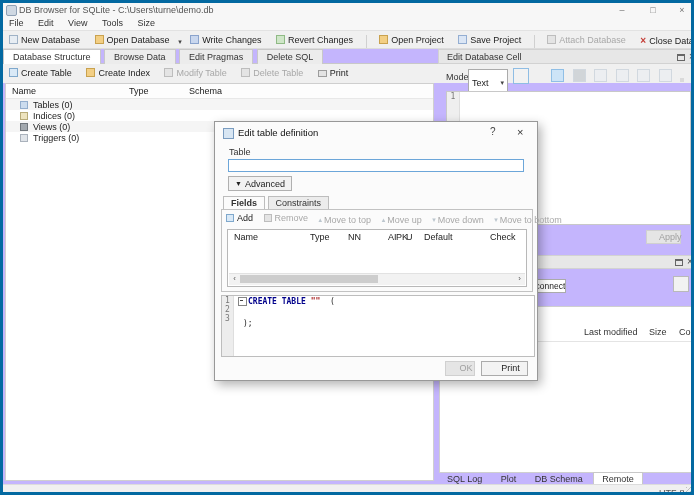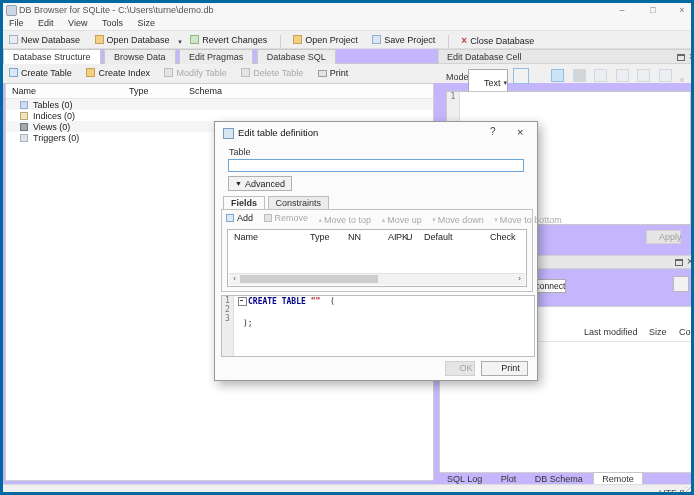--- a/index.html
+++ b/index.html
@@ -146,44 +146,52 @@
     <span class="tbtn">
         <span class="ic i-newdb"></span>
         <span>New Database</span>
       </span>
     <span class="tbtn">
         <span class="ic i-folder"></span>
         <span>Open Database</span>
       </span>
     <span class="caret"></span>
     <span class="tbtn">
+        <span class="ic i-write"></span>
+        <span>Write Changes</span>
+      </span>
+    <span class="tbtn">
         <span class="ic i-revert"></span>
         <span>Revert Changes</span>
       </span>
     <span class="tsep"></span>
     <span class="tbtn">
         <span class="ic i-folder"></span>
         <span>Open Project</span>
       </span>
     <span class="tbtn">
         <span class="ic i-save"></span>
         <span>Save Project</span>
       </span>
     <span class="tsep"></span>
+    <span class="tbtn disabled">
+        <span class="ic i-attach"></span>
+        <span>Attach Database</span>
+      </span>
     <span class="tbtn">
         <span class="ic i-xred">×</span>
         <span>Close Database</span>
       </span>
   </div>
 
   <div class="abs tabbar nowrap">
     <span class="tab active">Database Structure</span>
     <span class="tab">Browse Data</span>
     <span class="tab">Edit Pragmas</span>
-    <span class="tab">Database SQL</span>
+    <span class="tab">Delete SQL</span>
   </div>
 
   <div class="abs stoolbar nowrap">
     <span class="tbtn">
         <span class="ic i-add"></span>
         <span>Create Table</span>
       </span>
     <span class="tbtn">
         <span class="ic i-folder"></span>
         <span>Create Index</span>
@@ -226,21 +234,21 @@
     </div>
   </div>
 
   <div class="abs dock-h" style="left:435px;top:46px;width:259px;height:15px;">
     <span class="dock-title">Edit Database Cell</span>
     <span class="float-ic" style="left:238px;top:4px;"></span>
     <span class="close-g g-x" style="left:250px;top:2px;"></span>
   </div>
   <div class="abs nowrap" style="left:435px;top:62px;width:259px;height:24px;">
     <span class="abs" style="left:8px;top:7px;color:#333;">Mode:</span>
-    <span class="abs combo" style="left:30px;top:4px;width:40px;height:27px;padding-left:15px;">
+    <span class="abs combo" style="left:30px;top:4px;width:40px;height:27px;padding-left:3px;">
       <span>Text</span>
         <span class="arr caret"></span>
     </span>
     <span class="abs iconbtn" style="left:75px;top:3px;width:16px;height:16px;border-color:#8fbde4;">
       <span class="greenball"></span>
     </span>
     <span class="abs" style="left:110px;top:4px;">
       <span class="edc-ic on"></span>
       <span class="edc-ic" style="background:#b9bfc6;"></span>
       <span class="edc-ic"></span>

